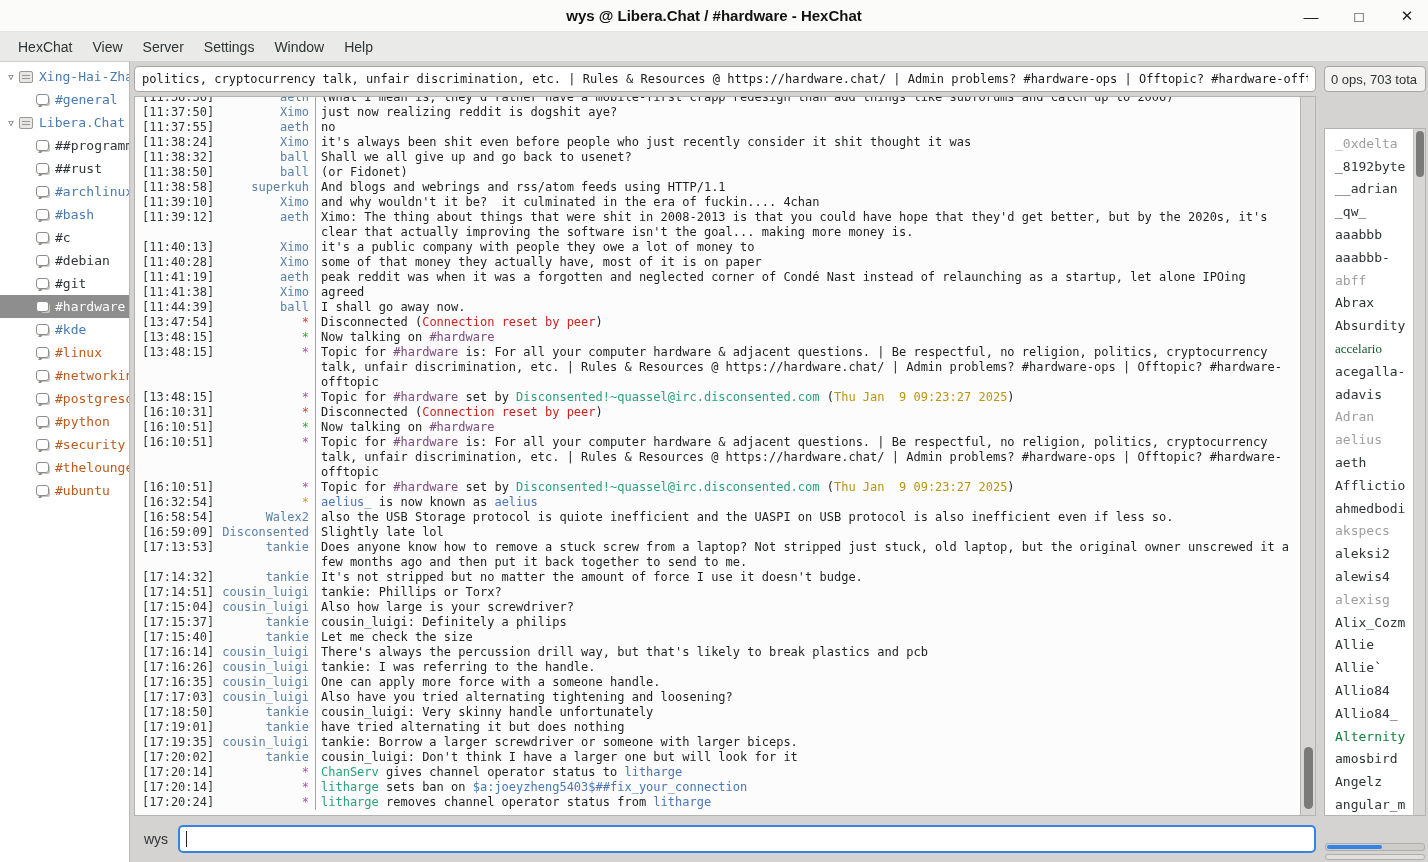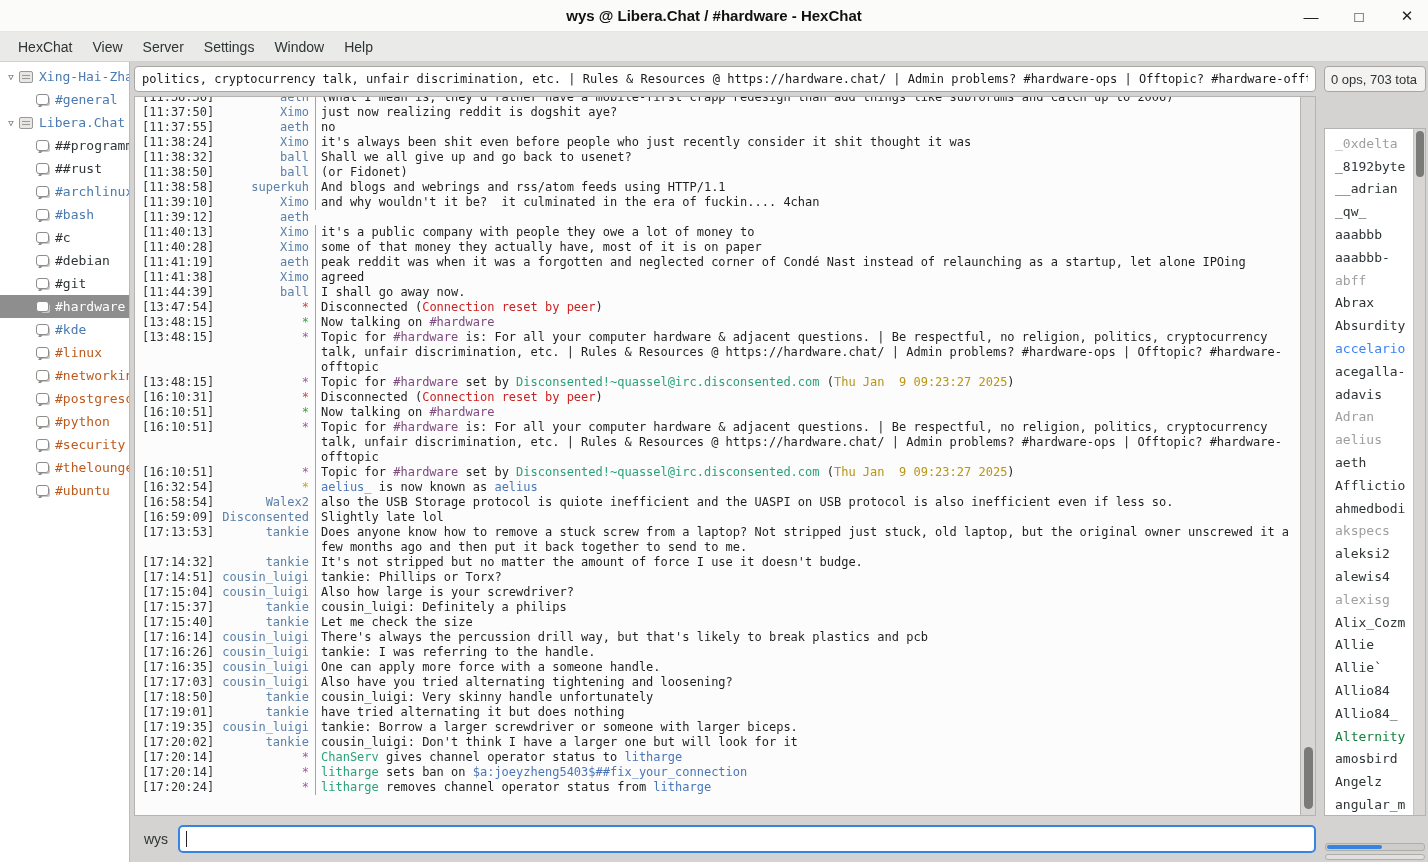--- a/index.html
+++ b/index.html
@@ -31,21 +31,21 @@
   .icon-net { width:14px; height:12px; border:1px solid #9a9894; background:#e8e7e5; border-radius:2px; margin-right:6px; flex:0 0 14px; position:relative; }
   .icon-net::before { content:""; position:absolute; left:2px; right:2px; top:3px; height:1px; background:#9a9894; box-shadow:0 3px 0 #9a9894; }
   .icon-chan { width:13px; height:11px; border:1px solid #8f8d8a; background:#fff; border-radius:3px; margin-right:6px; flex:0 0 13px; position:relative; box-shadow:2px 2px 0 -1px #c9c7c4; }
   .icon-chan::after { content:""; position:absolute; left:2px; bottom:-3px; width:3px; height:3px; background:#8f8d8a; transform:skewX(-30deg); }
 
   
   .center-pane { flex:1; display:flex; flex-direction:column; min-width:0; padding:4px 2px 0 4px; }
   .topic-bar { height:26px; flex:0 0 26px; margin-right:2px; }
   .topic-input { width:100%; height:26px; border:1px solid #a8a6a3; border-radius:4px; background:#fff; font-family:"DejaVu Sans Mono", monospace; font-size:12px; padding:0 7px; color:#1a1a1a; outline:none; }
   .chat-wrap { flex:1; margin-top:4px; display:flex; min-height:0; margin-right:2px; border:1px solid #b5b3b0; background:#fcfcfc; }
-  .chat-area { flex:1; overflow:hidden; display:flex; flex-direction:column; justify-content:flex-end; padding-bottom:20px; min-width:0; }
+  .chat-area { flex:1; overflow:hidden; display:flex; flex-direction:column; justify-content:flex-end; padding-bottom:5px; min-width:0; }
   .chat-row { display:flex; align-items:flex-start; line-height:15px; font-family:"DejaVu Sans Mono", monospace; font-size:12px; }
   .col-time { flex:0 0 82px; padding-left:7px; color:#2e3436; white-space:pre; }
   .col-nick { flex:0 0 98px; text-align:right; padding-right:6px; white-space:pre; }
   .col-msg { flex:1; border-left:1px solid #a5a3a0; padding-left:5px; white-space:pre-wrap; word-break:break-word; color:#1d1f20; min-width:0; }
   .chat-scrollbar { flex:0 0 15px; background:#d8d6d4; border-left:1px solid #b5b3b0; position:relative; }
   .chat-thumb { position:absolute; left:3px; width:9px; border-radius:5px; background:#7a7a78; }
 
   
   .input-bar { flex:0 0 46px; display:flex; align-items:center; padding:0 2px 0 10px; }
   .input-nick { font-size:14px; color:#2e3436; margin-right:10px; }
@@ -213,20 +213,21 @@
               <div class="col-msg"><span style="color: rgb(29, 31, 32);">And blogs and webrings and rss/atom feeds using HTTP/1.1</span></div>
             </div>
             <div class="chat-row">
               <div class="col-time">[11:39:10]</div>
               <div class="col-nick" style="color: rgb(91, 128, 168);">Ximo</div>
               <div class="col-msg"><span style="color: rgb(29, 31, 32);">and why wouldn't it be?  it culminated in the era of fuckin.... 4chan</span></div>
             </div>
             <div class="chat-row">
               <div class="col-time">[11:39:12]</div>
               <div class="col-nick" style="color: rgb(91, 128, 168);">aeth</div>
+              <div class="col-msg"><span style="color: rgb(29, 31, 32);">Ximo: The thing about things that were shit in 2008-2013 is that you could have hope that they'd get better, but by the 2020s, it's clear that actually improving the software isn't the goal... making more money is.</span></div>
             </div>
             <div class="chat-row">
               <div class="col-time">[11:40:13]</div>
               <div class="col-nick" style="color: rgb(91, 128, 168);">Ximo</div>
               <div class="col-msg"><span style="color: rgb(29, 31, 32);">it's a public company with people they owe a lot of money to</span></div>
             </div>
             <div class="chat-row">
               <div class="col-time">[11:40:28]</div>
               <div class="col-nick" style="color: rgb(91, 128, 168);">Ximo</div>
               <div class="col-msg"><span style="color: rgb(29, 31, 32);">some of that money they actually have, most of it is on paper</span></div>
@@ -405,21 +406,21 @@
         <div class="userlist">
             <div class="user-row" style="color: rgb(158, 158, 158);">_0xdelta</div>
             <div class="user-row" style="color: rgb(46, 52, 54);">_8192byte</div>
             <div class="user-row" style="color: rgb(46, 52, 54);">__adrian</div>
             <div class="user-row" style="color: rgb(46, 52, 54);">_qw_</div>
             <div class="user-row" style="color: rgb(46, 52, 54);">aaabbb</div>
             <div class="user-row" style="color: rgb(46, 52, 54);">aaabbb-</div>
             <div class="user-row" style="color: rgb(158, 158, 158);">abff</div>
             <div class="user-row" style="color: rgb(46, 52, 54);">Abrax</div>
             <div class="user-row" style="color: rgb(46, 52, 54);">Absurdity</div>
-            <div class="user-row" style="color: #3b82f6;">accelario</div>
+            <div class="user-row" style="color: #14532d; font-family: Liberation Serif, serif;">accelario</div>
             <div class="user-row" style="color: rgb(46, 52, 54);">acegalla-</div>
             <div class="user-row" style="color: rgb(46, 52, 54);">adavis</div>
             <div class="user-row" style="color: rgb(158, 158, 158);">Adran</div>
             <div class="user-row" style="color: rgb(158, 158, 158);">aelius</div>
             <div class="user-row" style="color: rgb(46, 52, 54);">aeth</div>
             <div class="user-row" style="color: rgb(46, 52, 54);">Afflictio</div>
             <div class="user-row" style="color: rgb(46, 52, 54);">ahmedbodi</div>
             <div class="user-row" style="color: rgb(158, 158, 158);">akspecs</div>
             <div class="user-row" style="color: rgb(46, 52, 54);">aleksi2</div>
             <div class="user-row" style="color: rgb(46, 52, 54);">alewis4</div>

